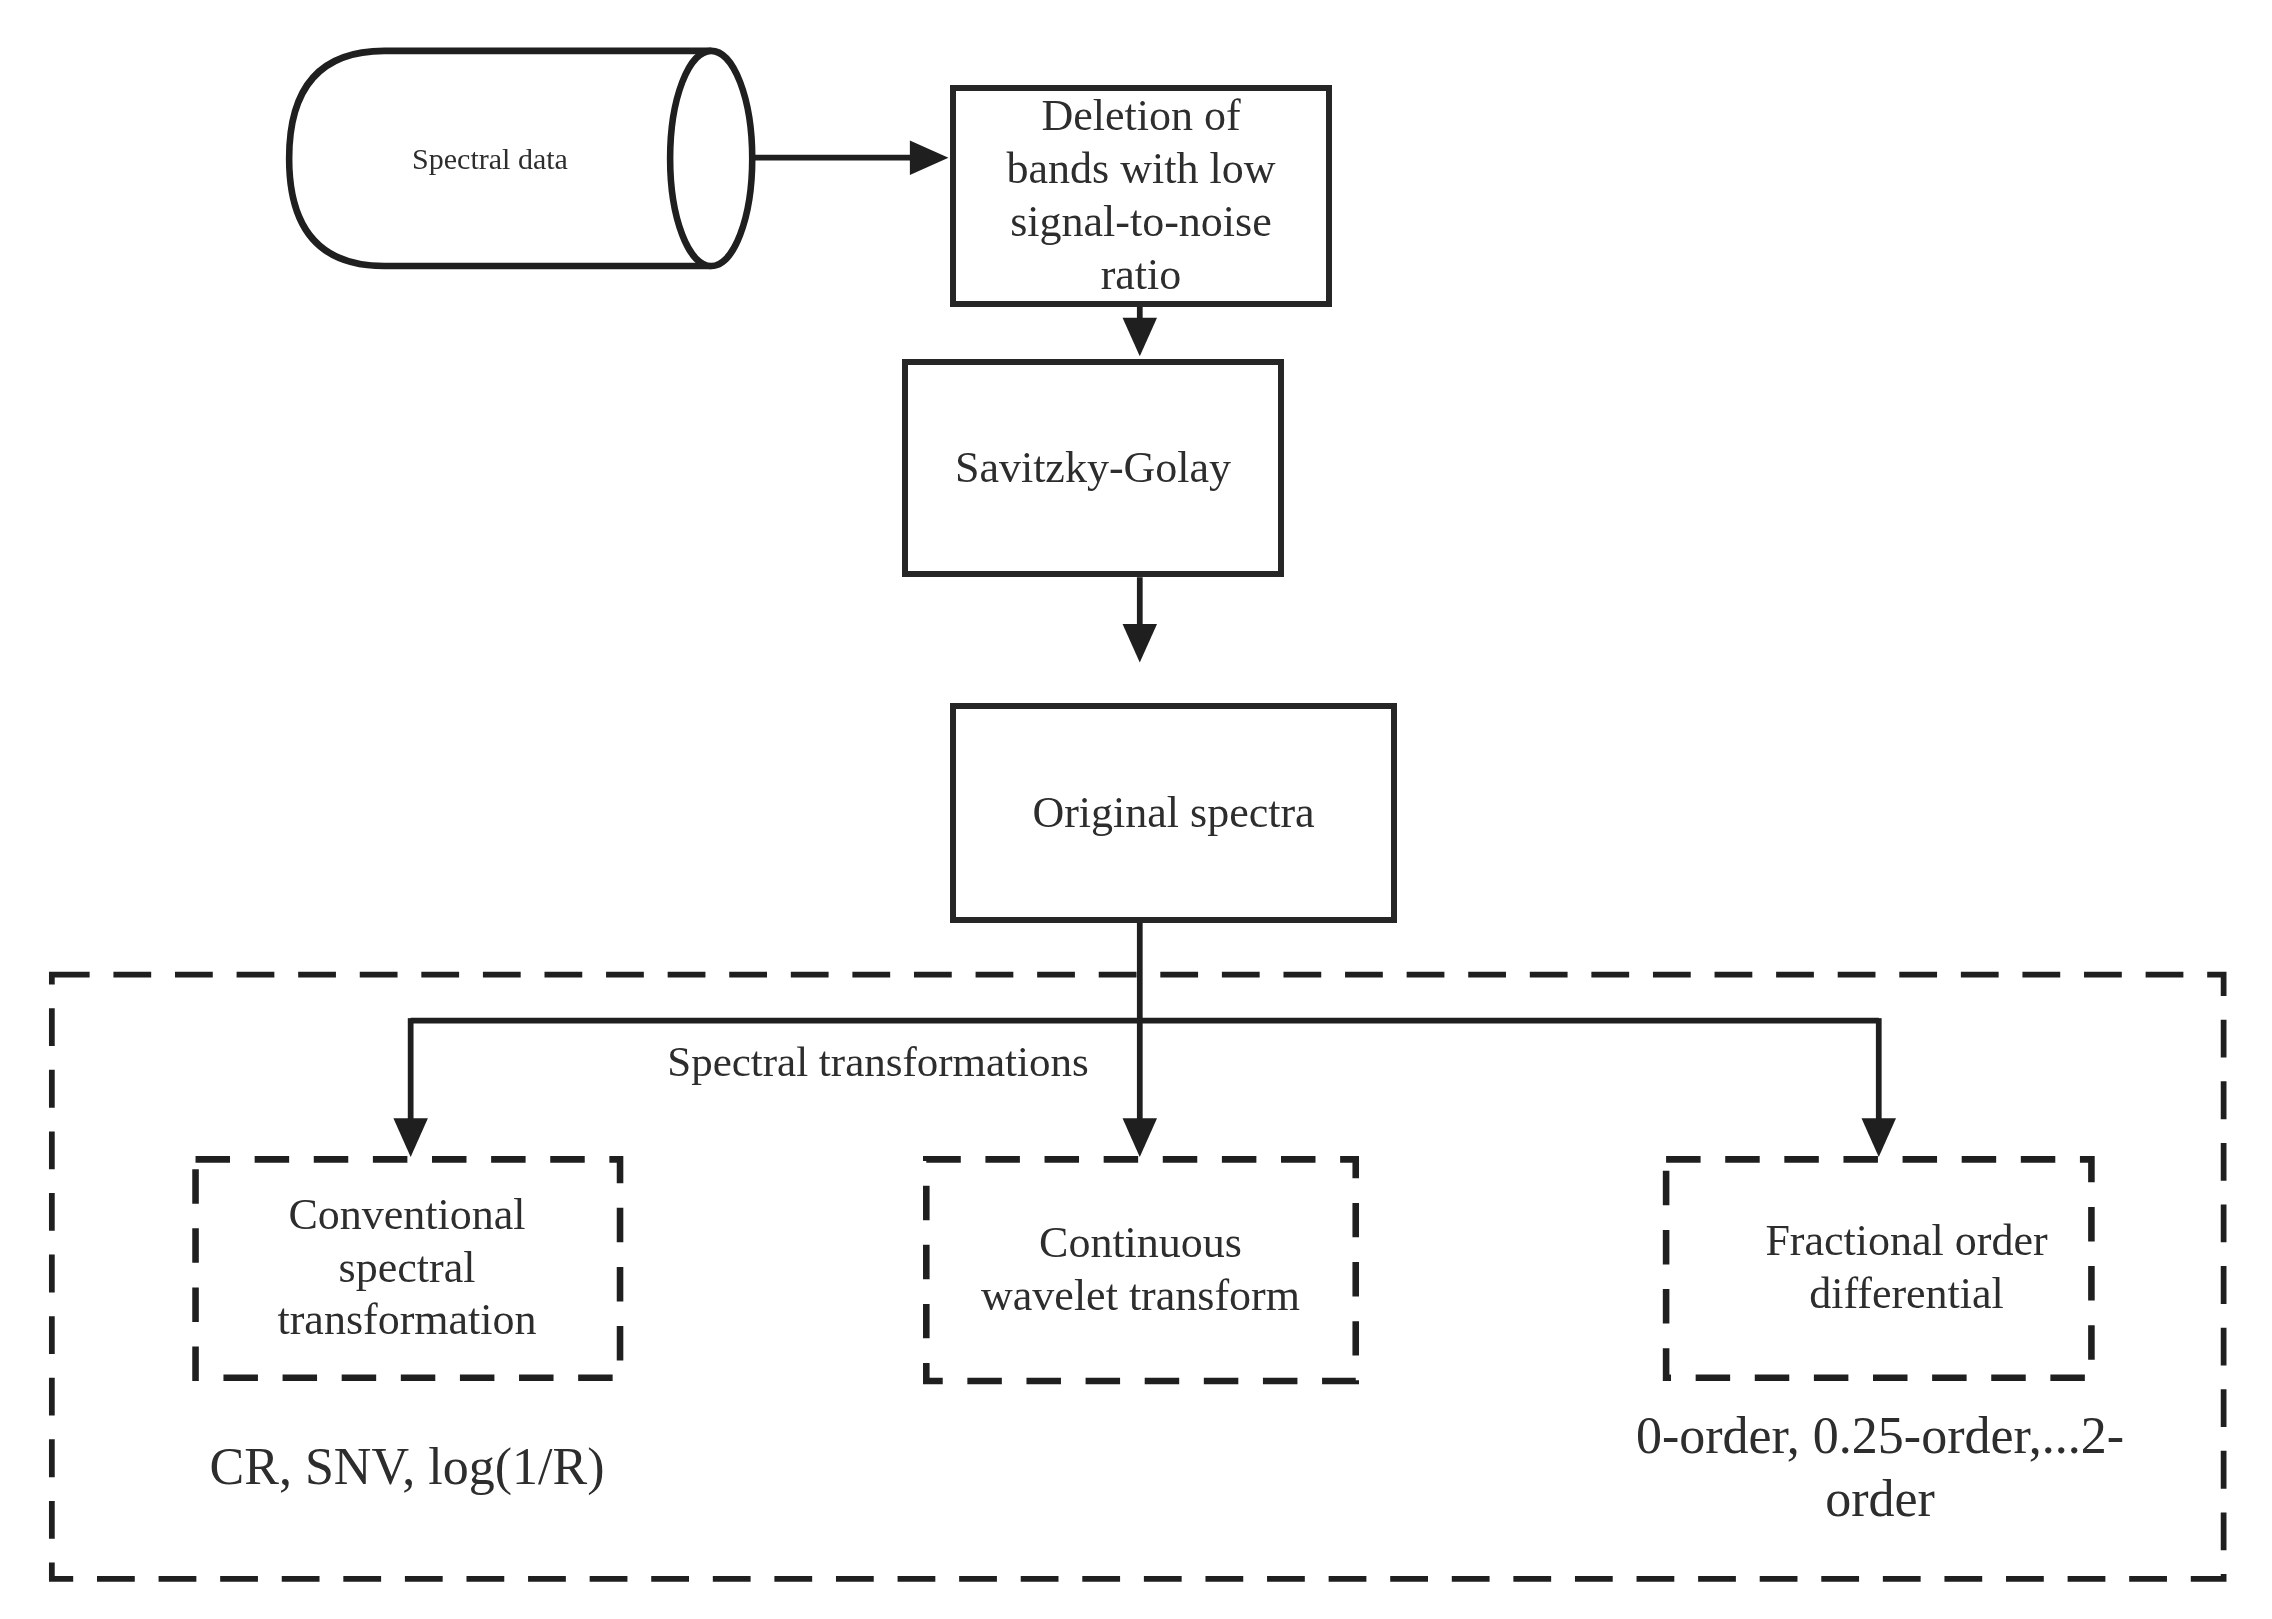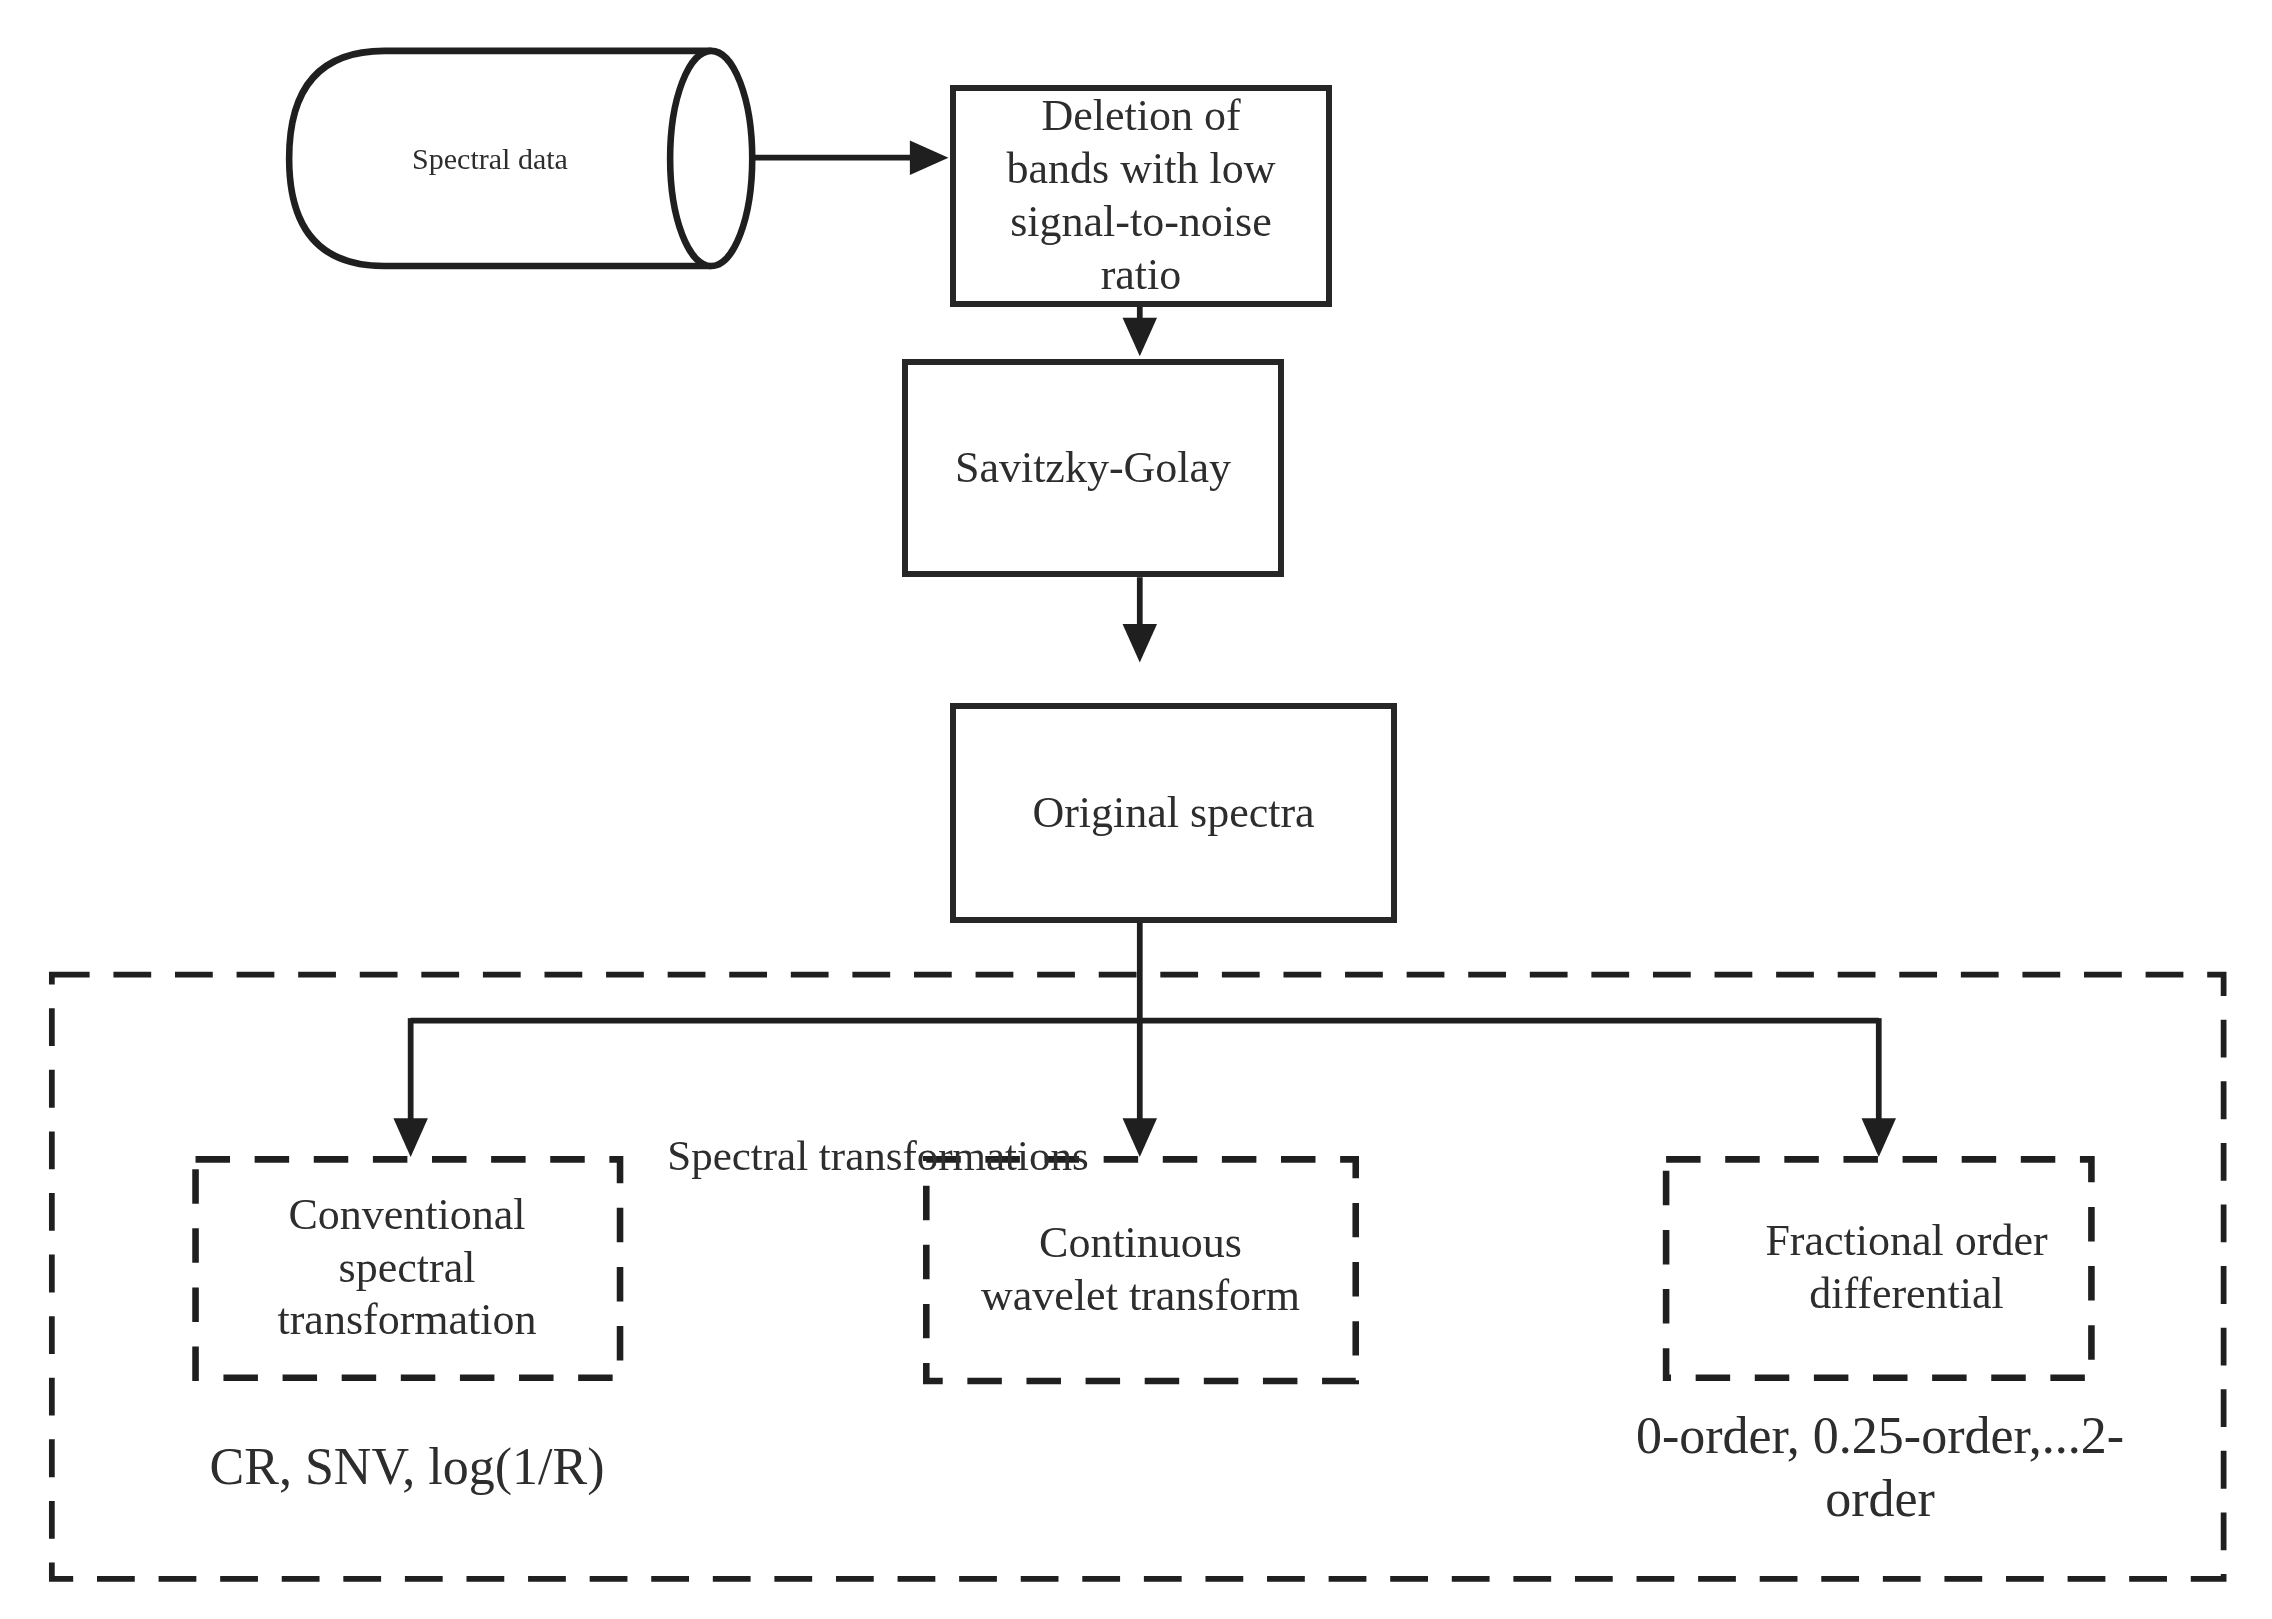--- a/index.html
+++ b/index.html
@@ -101,21 +101,21 @@
   </div>
 
   <div class="solid-box" style="left:902px; top:359px; width:382px; height:218px;">
     <div class="label box-text">Savitzky-Golay</div>
   </div>
 
   <div class="solid-box" style="left:950px; top:703px; width:447px; height:220px;">
     <div class="label box-text">Original spectra</div>
   </div>
 
-  <div class="label container-text" style="left:640px; top:1132px; width:476px; height:48px;">Spectral transformations</div>
+  <div class="label container-text" style="left:640px; top:1038px; width:476px; height:48px;">Spectral transformations</div>
 
   <div class="label box-text" style="left:195px; top:1159px; width:424px; height:218px;">Conventional
 spectral
 transformation</div>
 
   <div class="label box-text" style="left:926px; top:1159px; width:429px; height:222px;">Continuous
 wavelet transform</div>
 
   <div class="label box-text" style="left:1694px; top:1159px; width:425px; height:218px;">Fractional order
 differential</div>

